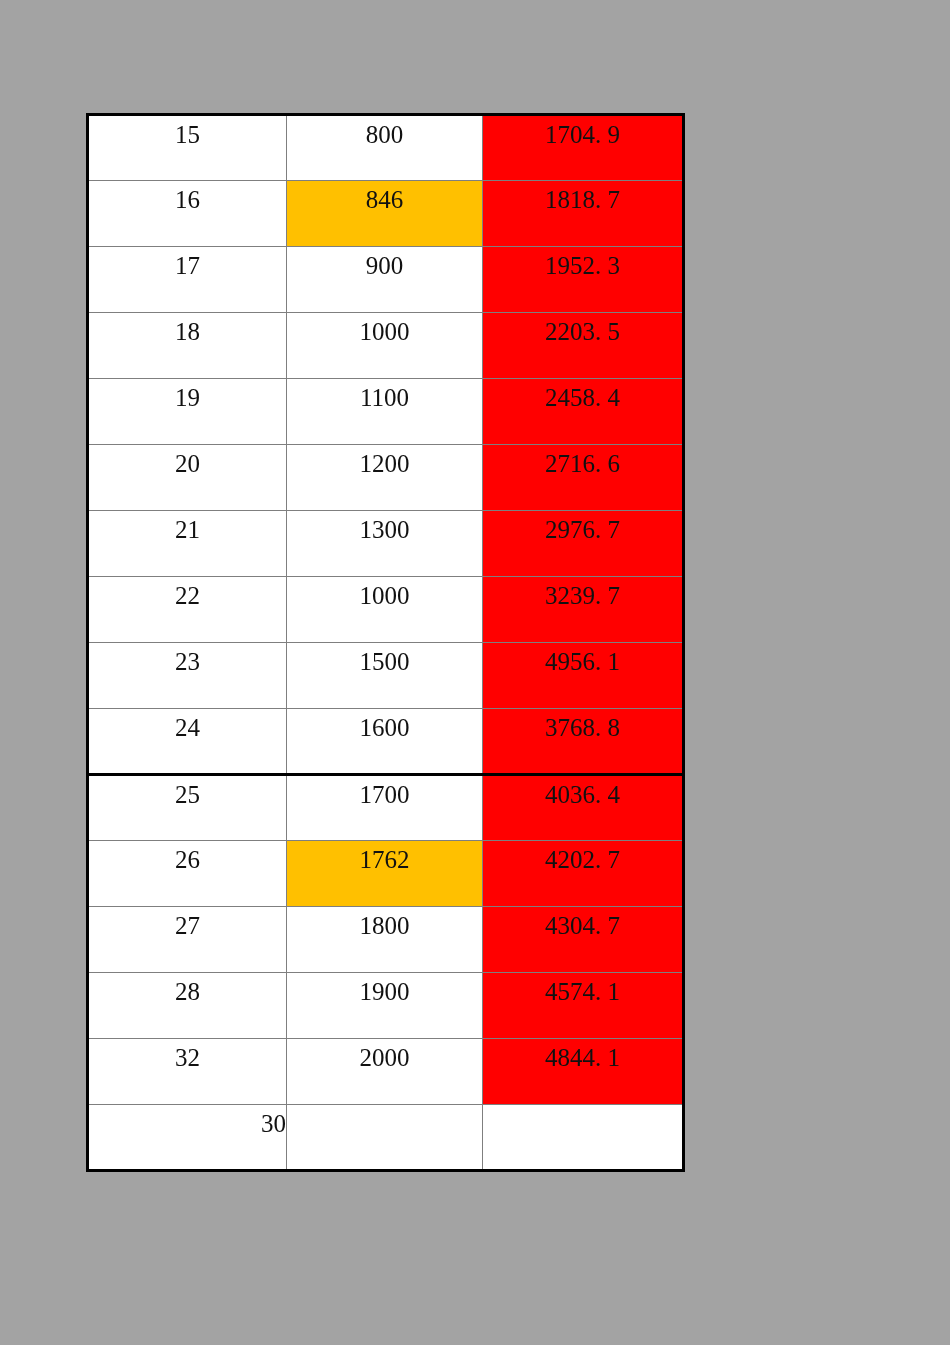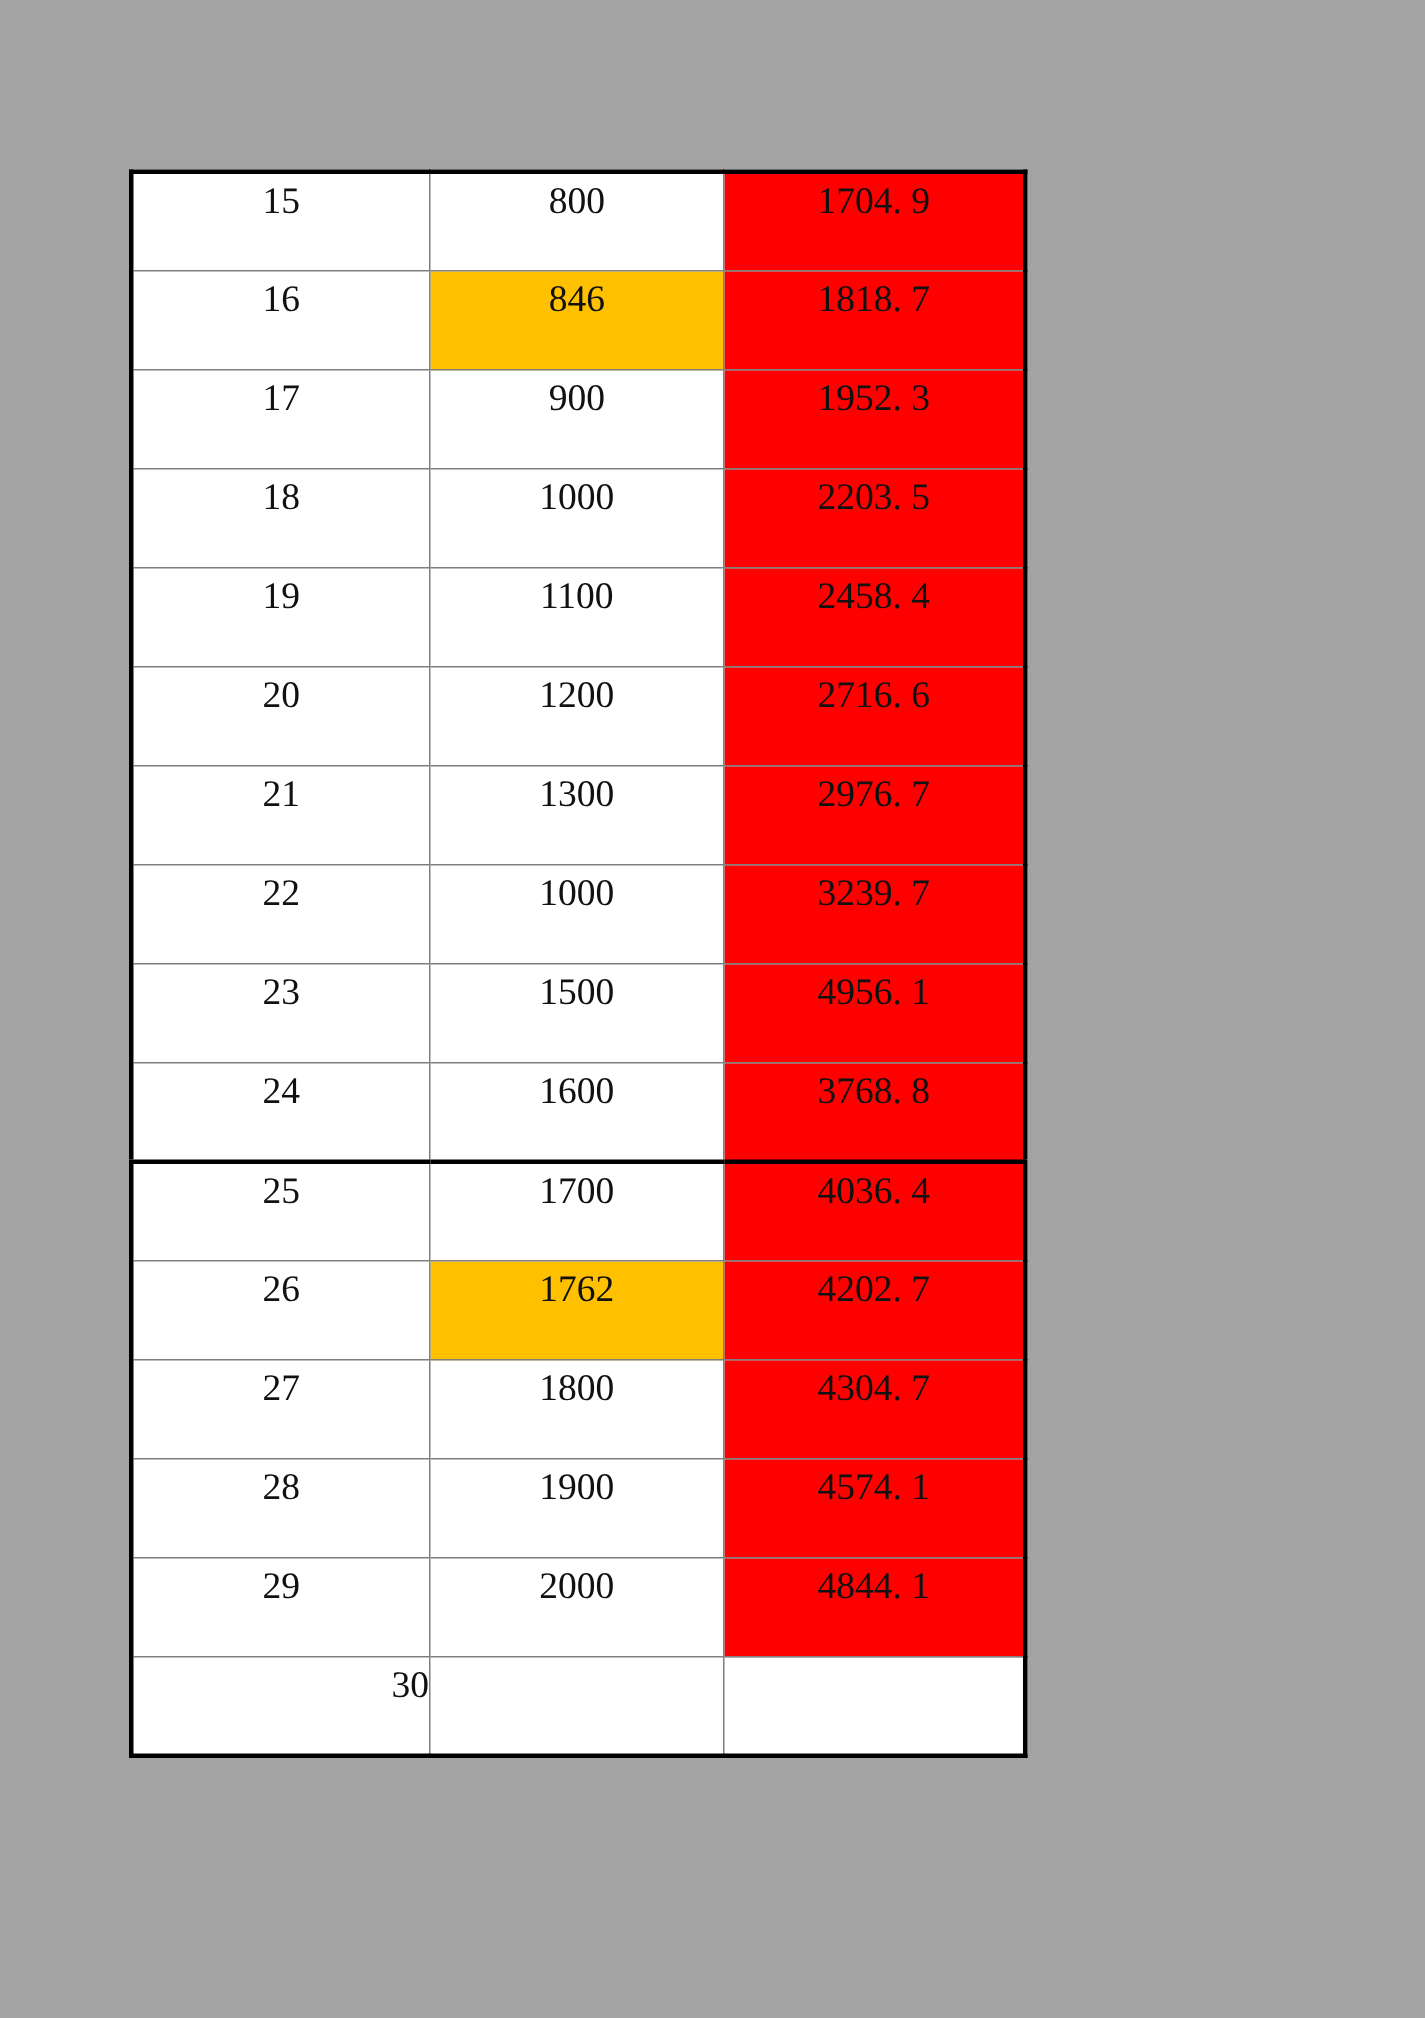--- a/index.html
+++ b/index.html
@@ -144,21 +144,21 @@
           <td class="fill-white">27</td>
           <td class="fill-white">1800</td>
           <td class="fill-red">4304. 7</td>
         </tr>
         <tr>
           <td class="fill-white">28</td>
           <td class="fill-white">1900</td>
           <td class="fill-red">4574. 1</td>
         </tr>
         <tr>
-          <td class="fill-white">29</td>
+          <td class="fill-white">32</td>
           <td class="fill-white">2000</td>
           <td class="fill-red">4844. 1</td>
         </tr>
         <tr>
           <td class="fill-white">30</td>
           <td class="fill-white"></td>
           <td class="fill-white"></td>
         </tr>
       </tbody>
   </table>

